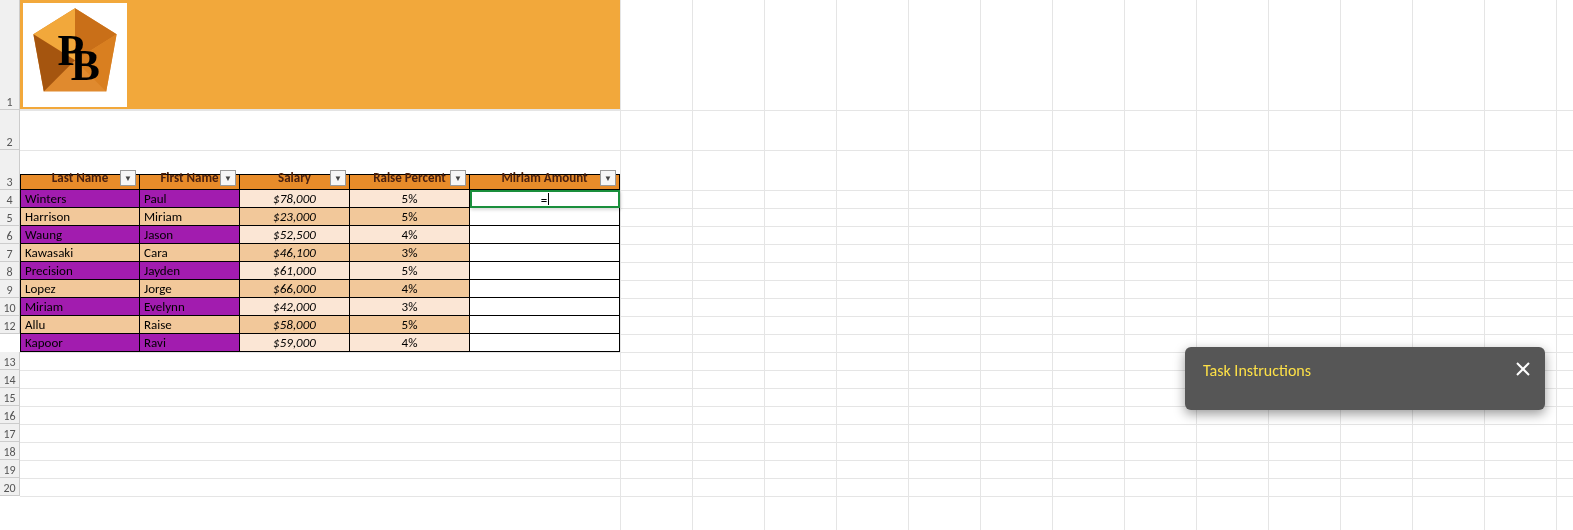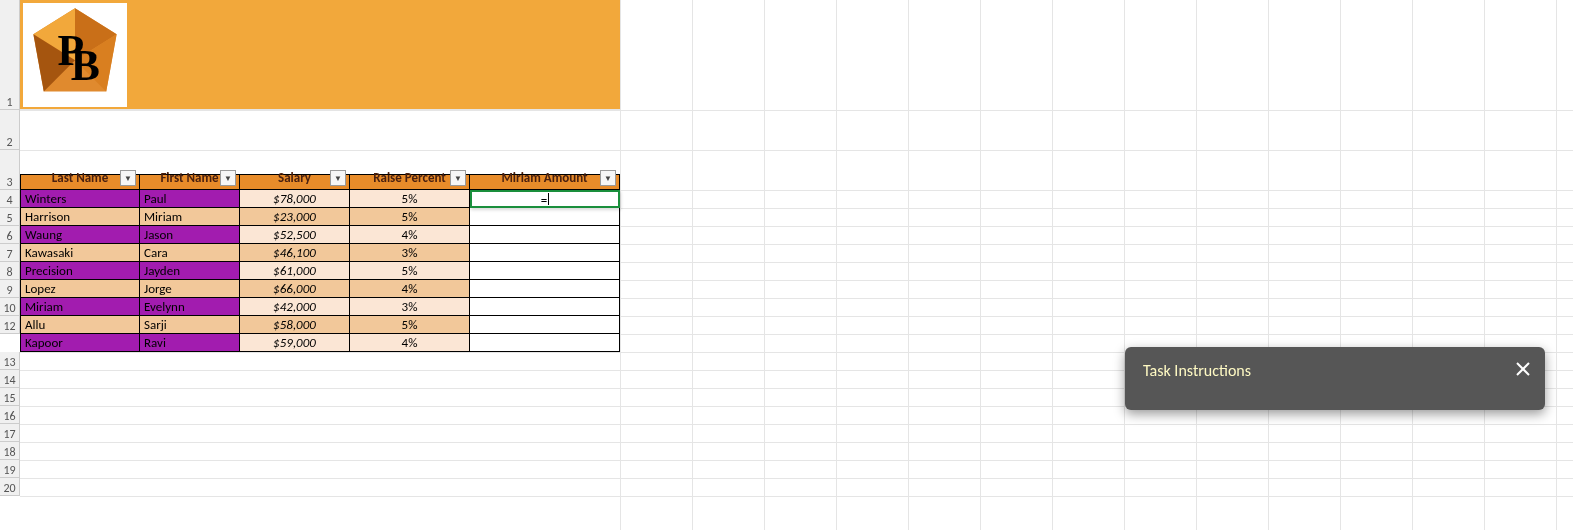--- a/index.html
+++ b/index.html
@@ -179,23 +179,23 @@
     animation: blink 1s step-end infinite;
     vertical-align: middle;
   }
   @keyframes blink { 50% { opacity:0; } }
 
   
   .tip {
     position:absolute;
     right:28px;
     top:347px;
-    width:420px;
+    width:360px;
     background:#565656;
-    color:#fef9c3;
+    color:#fde047;
     border-radius:6px;
     padding:14px 18px 18px 18px;
     font-size:14px;
     box-shadow:0 4px 12px rgba(0,0,0,0.4);
   }
   .tip h3 { margin:0 0 12px 0; font-size:16px; font-weight:normal; }
   .tip .close {
     position:absolute; right:10px; top:10px;
     width:24px;height:24px;
     display:flex;align-items:center;justify-content:center;
@@ -394,21 +394,21 @@
         </div>
         <div class="trow even">
           <div class="td first name w1">Miriam</div>
           <div class="td name w2">Evelynn</div>
           <div class="td sal center w3">$42,000</div>
           <div class="td pct center w4">3%</div>
           <div class="td amt center w5"></div>
         </div>
         <div class="trow odd">
           <div class="td first name w1">Allu</div>
-          <div class="td name w2">Sarji</div>
+          <div class="td name w2">Raise</div>
           <div class="td sal center w3">$58,000</div>
           <div class="td pct center w4">5%</div>
           <div class="td amt center w5"></div>
         </div>
         <div class="trow even">
           <div class="td first name w1">Kapoor</div>
           <div class="td name w2">Ravi</div>
           <div class="td sal center w3">$59,000</div>
           <div class="td pct center w4">4%</div>
           <div class="td amt center w5"></div>

